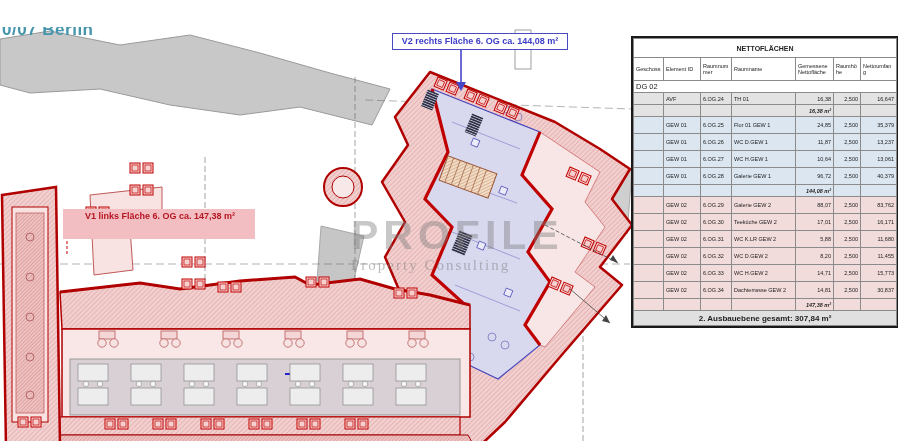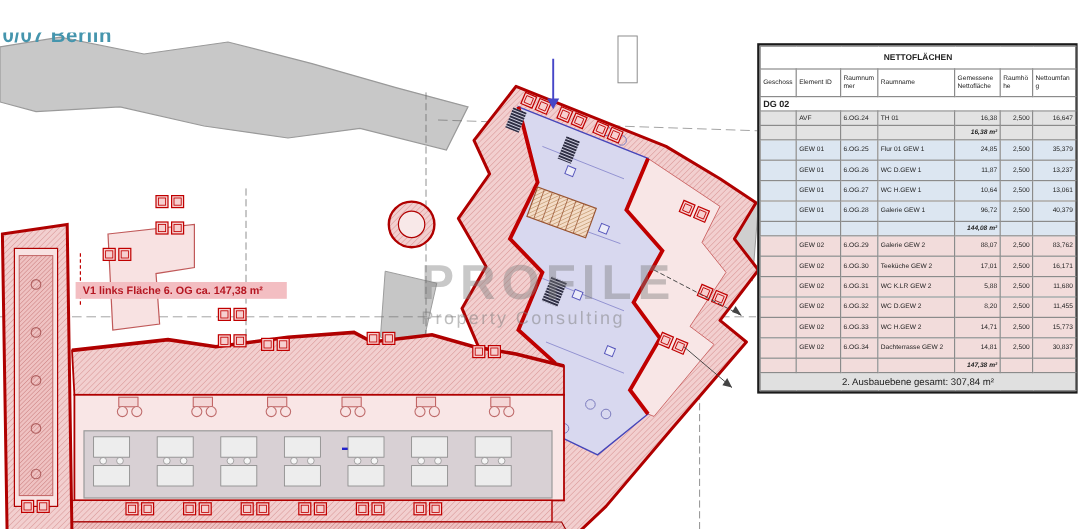--- a/index.html
+++ b/index.html
@@ -4,43 +4,43 @@
 <style>
   html,body{margin:0;padding:0;background:#fff;}
   .page{position:relative;width:900px;height:441px;background:#fff;overflow:hidden;
         font-family:"Liberation Sans",sans-serif;margin-top:27px;}
   
   .heading{position:absolute;left:2px;top:-7px;color:#4595ad;font-size:17px;
            font-weight:bold;letter-spacing:.5px;z-index:5;white-space:nowrap;}
   .v2-label{position:absolute;left:392px;top:6px;width:174px;height:15px;z-index:6;
             border:1px solid #4a4ac0;background:rgba(255,255,255,.88);color:#3c3cc8;
             font-size:9px;font-weight:bold;text-align:center;line-height:15px;white-space:nowrap;}
-  .v1-label{position:absolute;left:63px;top:208px;width:170px;height:14px;z-index:6;
+  .v1-label{position:absolute;left:63px;top:182px;width:170px;height:30px;z-index:6;
             background:#f3bec2;color:#b51722;font-size:9px;font-weight:bold;
-            line-height:14px;padding-left:6px;white-space:nowrap;}
+            line-height:14px;padding-left:22px;white-space:nowrap;}
   .watermark{position:absolute;left:351px;top:188px;z-index:4;pointer-events:none;}
   .wm1{font-size:41px;font-weight:bold;letter-spacing:5px;line-height:1;color:rgba(125,125,125,.42);}
-  .wm2{font-size:15px;letter-spacing:2px;line-height:1;margin-top:2px;color:rgba(125,125,125,.5);}
+  .wm2{font-size:15px;letter-spacing:2px;line-height:1;margin-top:2px;color:rgba(125,125,125,.5);font-family:Liberation Serif, serif;}
   svg.plan{position:absolute;left:0;top:0;z-index:1;}
   
   .nf-panel{position:absolute;left:631px;top:9px;width:263px;z-index:7;
             background:#fff;border:2px solid #1a1a1a;}
   .nf-panel table{border-collapse:collapse;width:100%;table-layout:fixed;
                   font-size:5.5px;color:#222;}
   .nf-panel td,.nf-panel th{border:1px solid #8b8b8b;padding:0 2px;overflow:hidden;
                             word-wrap:break-word;vertical-align:middle;}
   tr.title-row th{font-size:7px;font-weight:bold;text-align:center;height:18px;background:#fff;}
   tr.hdr th{font-weight:normal;text-align:left;height:22px;background:#fff;}
-  tr.section td{font-weight:bold;font-size:7.5px;height:11px;background:#fff;}
+  tr.section td{font-weight:normal;font-size:7.5px;height:11px;background:#fff;}
   tr.g-gray td{background:#e3e3e3;height:11px;}
   tr.g-blue td{background:#dce6f1;height:16px;}
   tr.g-pink td{background:#f2dcdb;height:16px;}
   tr.sub td{font-weight:bold;font-style:italic;height:11px;}
   td.num{text-align:right;}
-  tr.footer-row td{background:#e0e0e0;font-weight:normal;font-size:8px;
+  tr.footer-row td{background:#e0e0e0;font-weight:bold;font-size:8px;
                    text-align:center;height:14px;}
 </style>
 </head>
 <body>
 
 <div class="page">
 
   <div class="heading">0/07 Berlin</div>
 
   <svg class="plan" width="632" height="441" viewBox="0 0 632 441">
@@ -382,20 +382,21 @@
       <polygon points="456,55 466,55 461,64" fill="#4646c8"></polygon>
       <line x1="67" y1="184" x2="67" y2="228" stroke="#c00000" stroke-width="1" stroke-dasharray="3,2"></line>
     </g>
   </svg>
 
   <div class="watermark">
     <div class="wm1">PROFILE</div>
     <div class="wm2">Property Consulting</div>
   </div>
 
+  <div class="v2-label">V2 rechts Fläche 6. OG ca. 144,08 m²</div>
   <div class="v1-label">V1 links Fläche 6. OG ca. 147,38 m²</div>
 
   <div class="nf-panel">
     <table>
       <colgroup>
         <col style="width:30px">
           <col style="width:37px">
           <col style="width:31px">
         <col style="width:64px">
           <col style="width:38px">

